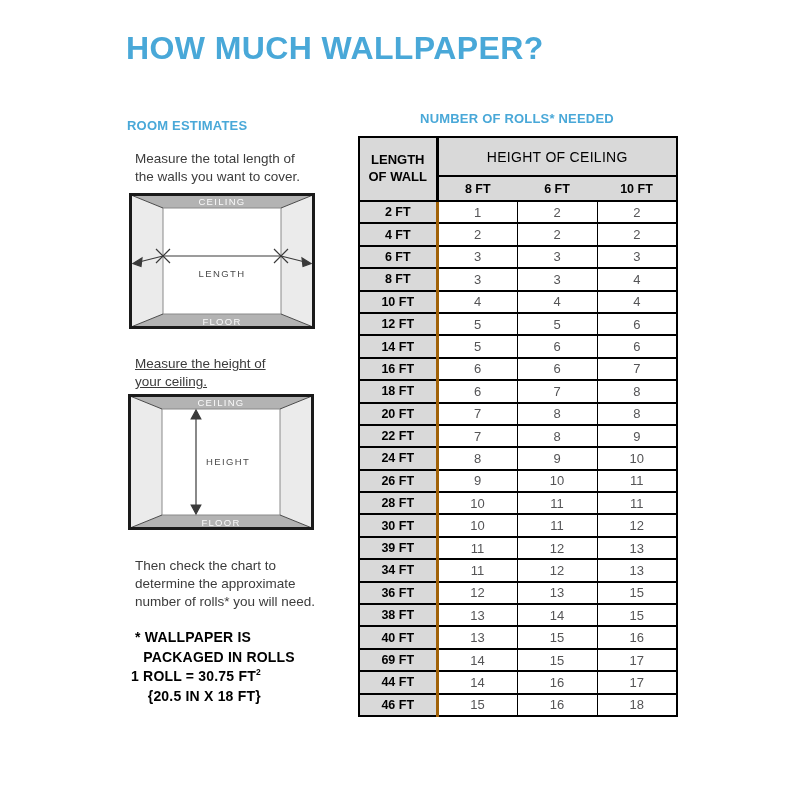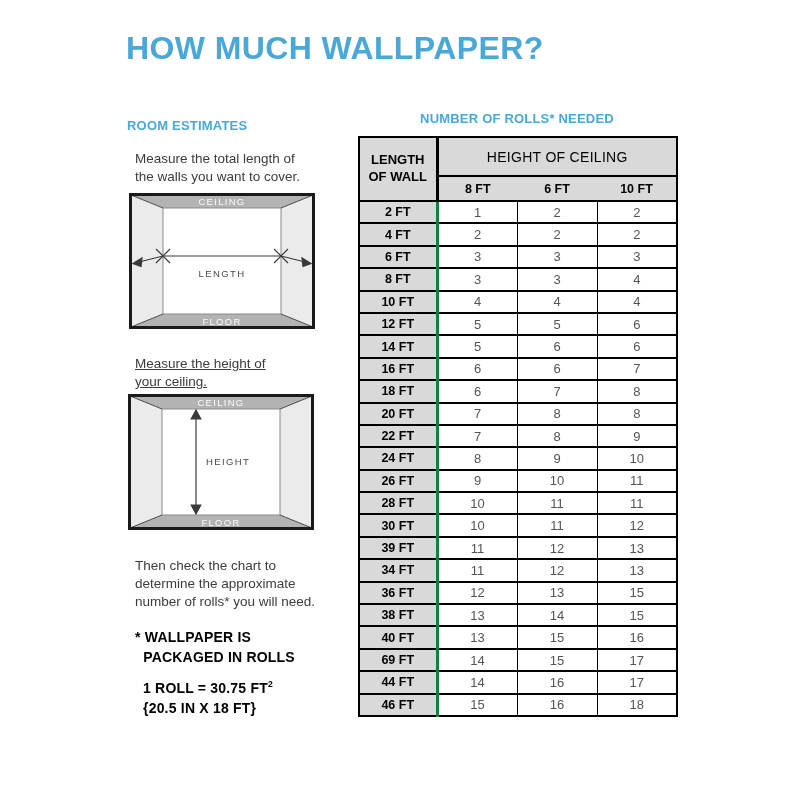--- a/index.html
+++ b/index.html
@@ -21,22 +21,22 @@
   .table-heading{position:absolute;left:358px;top:111px;width:318px;text-align:center;}
 
   .step{position:absolute;left:127px;margin:8px;font-size:13.5px;line-height:1.33;
         color:var(--body-text);white-space:pre-line;}
   .step1{top:142px;}
   .step2{top:347px;text-decoration:underline;}
   .step3{top:549px;}
 
   .note{position:absolute;left:127px;top:620px;margin:8px;font-weight:bold;font-size:14px;
         line-height:1.4;color:#000;white-space:pre-wrap;letter-spacing:.2px;}
-  .rollinfo{position:absolute;left:127px;top:663px;margin:16px;font-weight:bold;font-size:14px;
-        line-height:1.4;color:#000;letter-spacing:.2px;}
+  .rollinfo{position:absolute;left:127px;top:663px;margin:4px;font-weight:bold;font-size:14px;
+        line-height:1.4;color:#000;letter-spacing:.2px;text-align:right;}
   .rollinfo sup{font-size:8.5px;}
 
   .diagram{position:absolute;}
   .diagram1{left:129px;top:193px;}
   .diagram2{left:128px;top:394px;}
   .wall-label{font-size:9.5px;fill:#fafafa;letter-spacing:1.3px;text-anchor:middle;}
   .dim-label{font-size:9.5px;fill:#4a4a4a;letter-spacing:1.4px;text-anchor:middle;}
   .dim-label.start{text-anchor:start;}
 
   table.rolls{position:absolute;left:358px;top:136px;border-collapse:collapse;
@@ -46,21 +46,21 @@
         text-align:center;vertical-align:middle;padding:0;}
   table.rolls .corner{background:var(--hdr);font-weight:bold;font-size:13px;line-height:1.3;
         white-space:pre-line;border-right:3px solid #000;color:#000;}
   table.rolls .group{background:var(--hdr);font-weight:normal;font-size:14px;height:39px;
         letter-spacing:.3px;color:#000;}
   table.rolls .sub{background:var(--hdr);font-weight:bold;font-size:12.5px;height:25px;
         border-left:none;border-right:none;color:#000;}
   table.rolls .sub:last-child{border-right:1px solid #000;}
   table.rolls tbody td{height:22.4px;font-size:13px;color:var(--num);}
   table.rolls tbody td.rowlabel{background:var(--hdr);font-weight:bold;font-size:12.5px;
-        color:#000;border-right:3px solid #15803d;}
+        color:#000;border-right:3px solid #a16207;}
 </style>
 </head>
 <body>
 
 <div class="canvas">
 
   <h1 class="title">HOW MUCH WALLPAPER?</h1>
 
   <div class="sec-heading left-heading">ROOM ESTIMATES</div>
 

